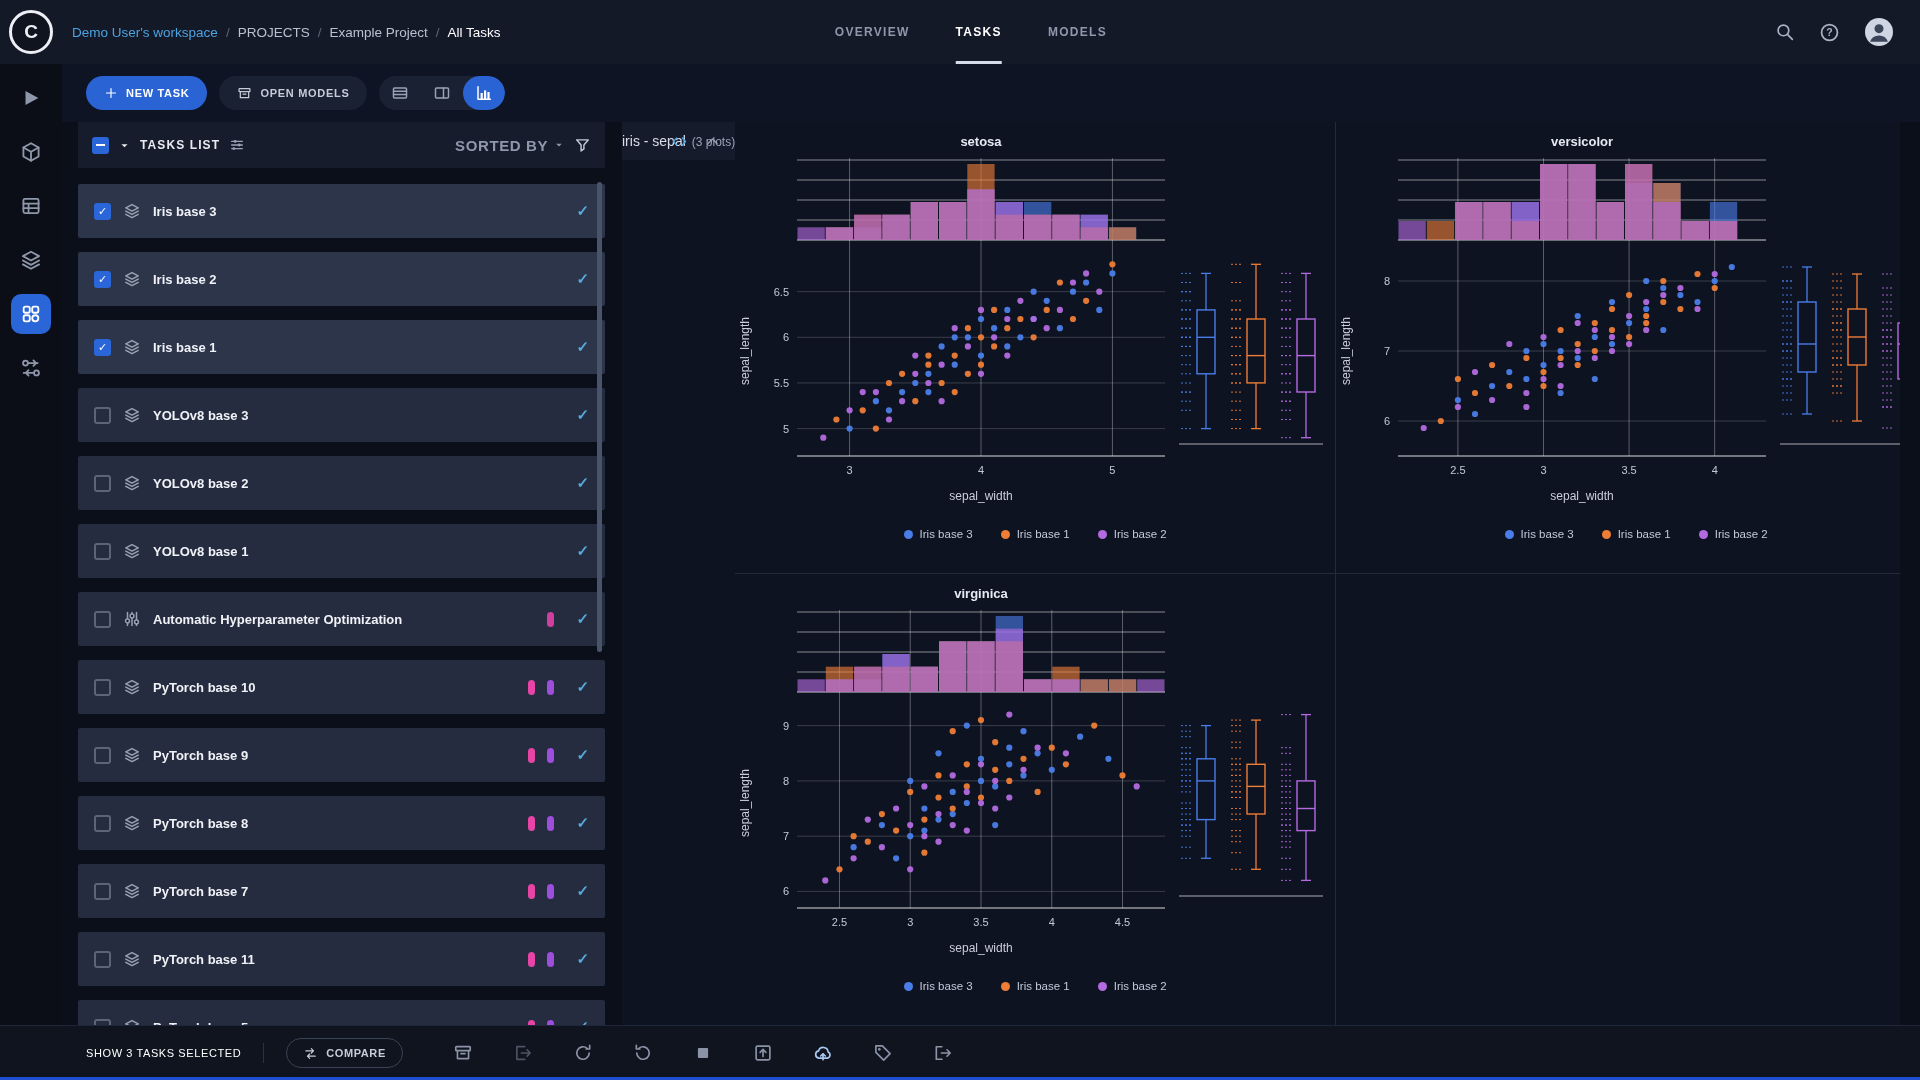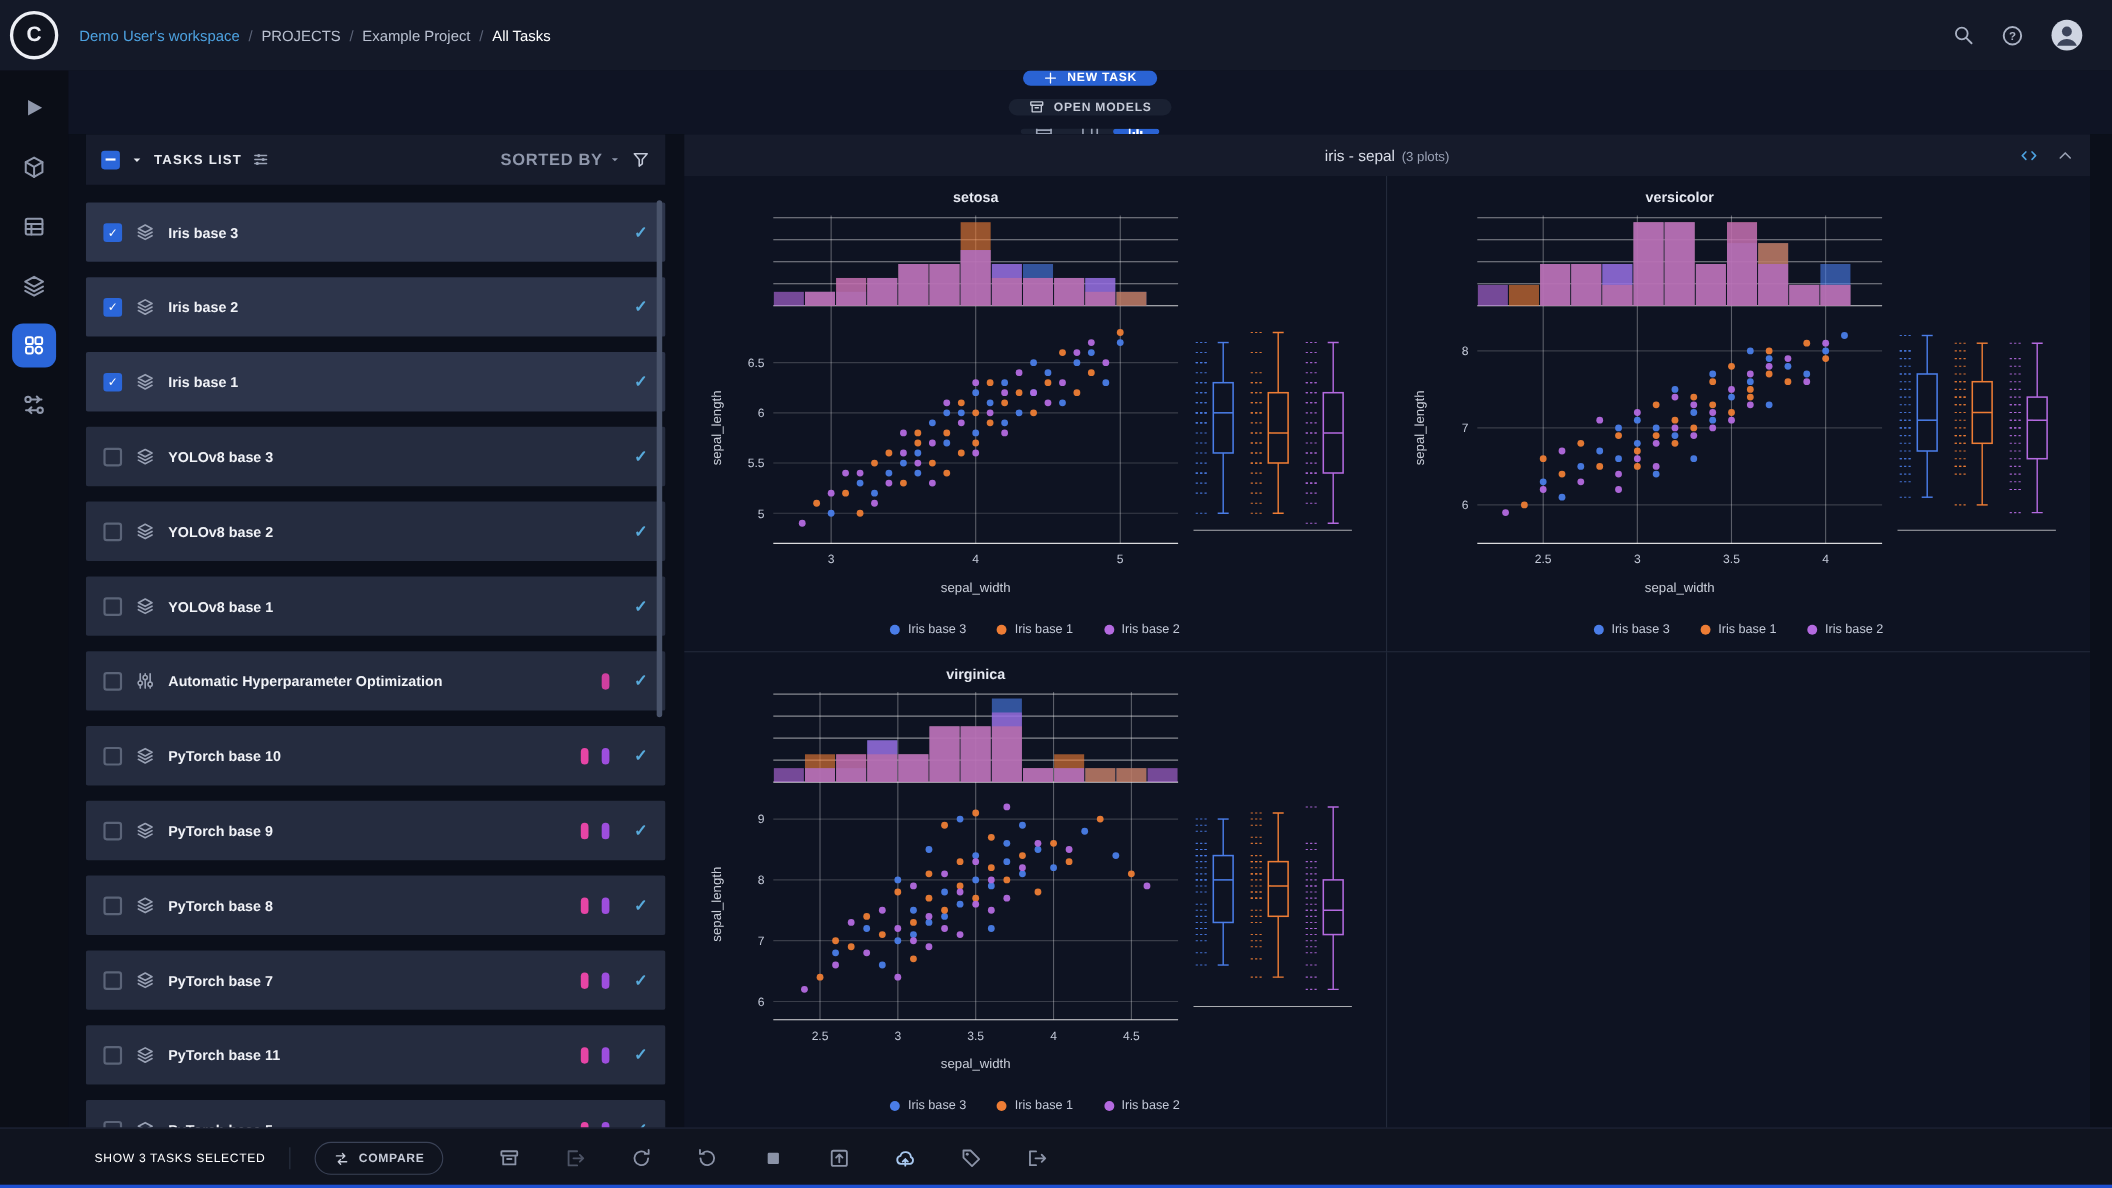--- a/index.html
+++ b/index.html
@@ -24,21 +24,21 @@
   .tab.active{color:#fff;border-bottom-color:#d6dbe8;}
   .top-right{margin-left:auto;display:flex;align-items:center;gap:24px;padding-right:26px;color:#aab2c4;}
 
   
   .rail{position:absolute;top:64px;left:0;bottom:0;width:62px;background:#0b0e17;display:flex;flex-direction:column;
         align-items:center;padding-top:14px;gap:14px;z-index:5;}
   .rail-item{width:40px;height:40px;border-radius:10px;display:flex;align-items:center;justify-content:center;color:#8f97ab;cursor:pointer;}
   .rail-item.active{background:#2b66d9;color:#fff;}
 
   
-  .toolbar{position:absolute;top:64px;left:62px;right:0;height:58px;background:#0f1424;display:flex;align-items:center;gap:12px;padding:0 24px;flex-direction:column;}
+  .toolbar{position:absolute;top:64px;left:62px;right:0;height:58px;background:#0f1424;display:flex;align-items:center;gap:12px;padding:0 24px;}
   .pill{height:34px;border:none;border-radius:17px;display:flex;align-items:center;gap:8px;font-size:11px;font-weight:700;
         letter-spacing:.7px;padding:0 18px;cursor:pointer;font-family:"Liberation Sans",sans-serif;}
   .btn-new{background:#2a63d4;color:#fff;}
   .btn-dark{background:#1a2132;color:#c6cbd8;}
   .view-toggle{display:flex;background:#1a2132;border-radius:17px;height:34px;overflow:hidden;}
   .vt{width:42px;border:none;background:transparent;color:#9aa2b5;display:flex;align-items:center;justify-content:center;cursor:pointer;}
   .vt.active{background:#2a63d4;color:#fff;border-radius:17px;}
   .toolbar-right{margin-left:auto;display:flex;align-items:center;gap:20px;color:#9aa2b5;}
   .select-box{height:34px;min-width:175px;border:1px solid #353d52;border-radius:4px;color:#dfe3ec;font-size:13px;
         display:flex;align-items:center;justify-content:space-between;padding:0 12px;cursor:pointer;background:rgba(255,255,255,0.02);}
@@ -59,21 +59,21 @@
         justify-content:center;font-size:11px;color:#fff;cursor:pointer;box-sizing:border-box;}
   .checkbox.on{background:#2b66d9;border-color:#2b66d9;}
   .checkbox.ind::after{content:"";width:9px;height:2px;background:#fff;display:block;}
   .type-icon{color:#99a1b4;display:flex;flex:none;}
   .task-name{color:#f0f2f7;font-size:13px;font-weight:700;white-space:nowrap;}
   .tag-pill{width:7px;height:15px;border-radius:3.5px;flex:none;}
   .status-check{color:#58aadb;font-size:15px;font-weight:700;margin-left:10px;flex:none;}
   .scroll-thumb{position:absolute;right:3px;top:60px;width:5px;height:470px;background:#49536a;border-radius:3px;cursor:pointer;}
 
   
-  .plots-panel{flex:1;background:#0e1322;display:flex;flex-direction:column;overflow:hidden;}
+  .plots-panel{flex:1;background:#0e1322;display:flex;flex-direction:row;overflow:hidden;}
   .plots-header{height:38px;background:#161b2b;position:relative;display:flex;align-items:center;justify-content:center;flex:none;cursor:pointer;}
   .plots-title{font-size:14px;color:#d9dde8;display:flex;gap:6px;align-items:baseline;}
   .count{font-size:12px;color:#9aa2b5;}
   .plots-header-right{position:absolute;right:14px;display:flex;gap:16px;color:#9aa2b5;align-items:center;}
   .ico.blue{color:#4da2e0;}
   .plots-grid{flex:1;display:grid;grid-template-columns:1fr 1fr;grid-template-rows:1fr 1fr;}
   .plot-card{display:flex;flex-direction:column;align-items:center;padding-top:8px;min-height:0;}
   .plot-card.c1{border-right:1px solid #232a3b;}
   .plot-card.r1{border-bottom:1px solid #232a3b;}
   .plot-svg{width:600px;height:396px;flex:none;font-family:"Liberation Sans",sans-serif;}
@@ -106,20 +106,25 @@
     </div>
     <nav class="breadcrumb">
         <span class="crumb-link">Demo User's workspace</span>
         <span class="crumb-sep">/</span>
         <span class="crumb">PROJECTS</span>
         <span class="crumb-sep">/</span>
         <span class="crumb">Example Project</span>
         <span class="crumb-sep">/</span>
         <span class="crumb-current">All Tasks</span>
       </nav>
+    <div class="tabs">
+        <span class="tab">OVERVIEW</span>
+        <span class="tab active">TASKS</span>
+        <span class="tab">MODELS</span>
+      </div>
     <div class="top-right">
       <span class="ico">
           <svg viewBox="0 0 18 18" width="20" height="20" fill="none" stroke="currentColor" stroke-width="1.5" stroke-linecap="round" stroke-linejoin="round">
             <circle cx="7.6" cy="7.6" r="4.8"></circle>
             <path d="M11.2 11.2l4.4 4.4"></path>
           </svg>
         </span>
       <span class="ico">
           <svg viewBox="0 0 18 18" width="21" height="21" fill="none" stroke="currentColor" stroke-width="1.5" stroke-linecap="round" stroke-linejoin="round">
             <circle cx="9" cy="9" r="6.8"></circle>

